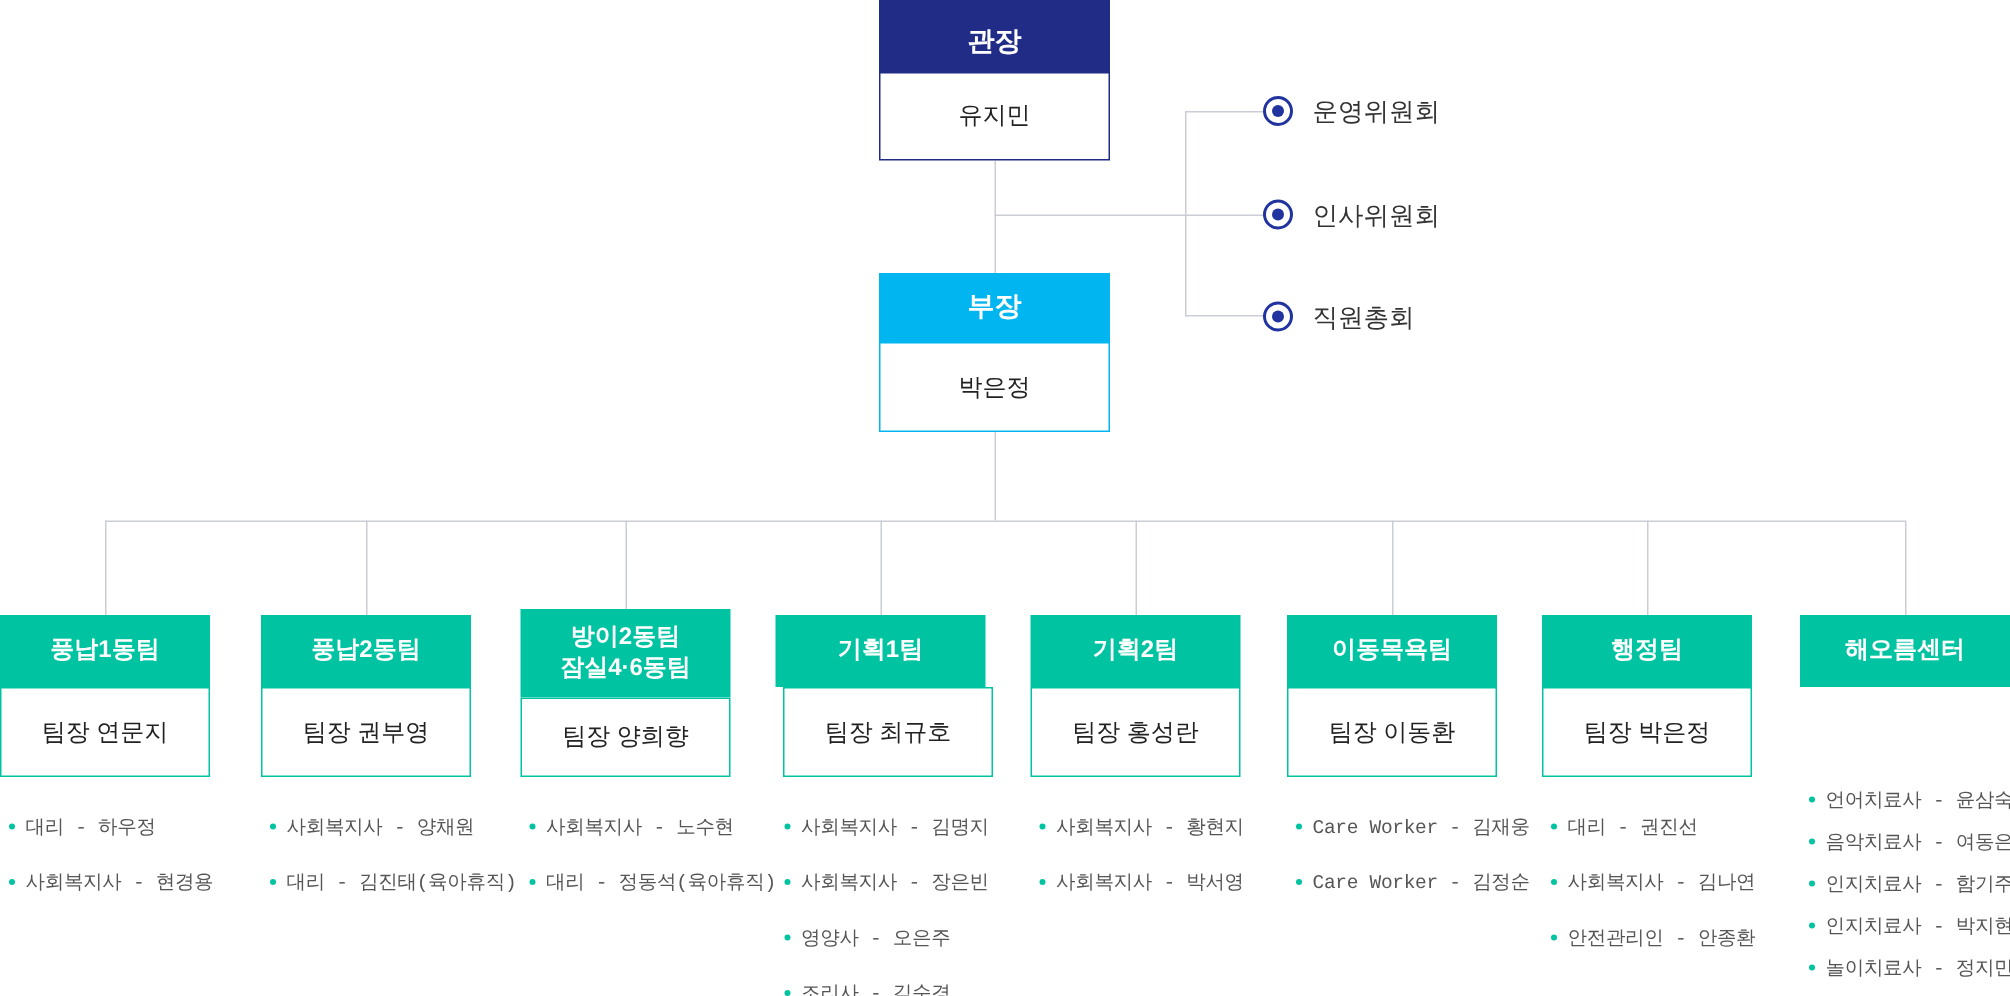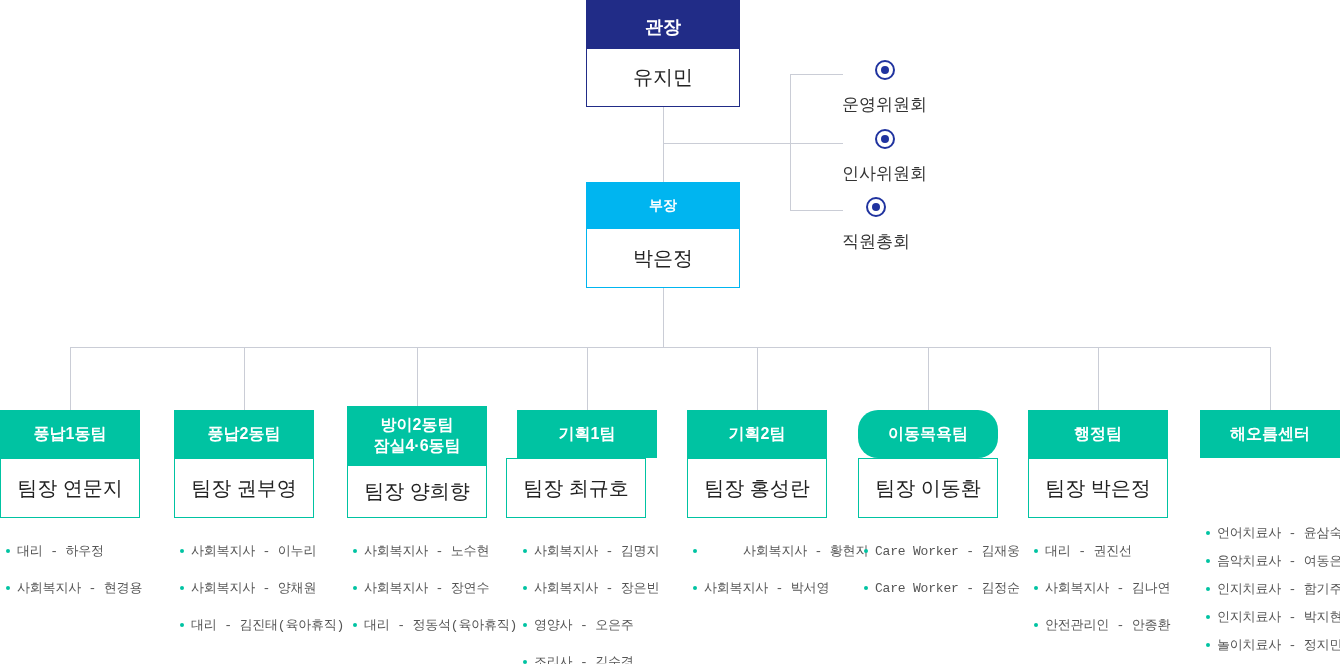--- a/index.html
+++ b/index.html
@@ -10,31 +10,31 @@
     --navy: #212c87; --cyan: #00b5f0; --teal: #00c3a2;
     --line: #cacdd6; --icon: #20339f;
   }
   .line { position: absolute; background: var(--line); }
   .hdr {
     position: absolute; display: flex; align-items: center; justify-content: center;
     color: #fff; font-weight: bold; text-align: center; box-sizing: border-box;
     white-space: pre-line; line-height: 1.3;
   }
   .hdr-navy { background: var(--navy); font-size: 18px; }
-  .hdr-cyan { background: var(--cyan); font-size: 14px; }
+  .hdr-cyan { background: var(--cyan); font-size: 18px; }
   .hdr-teal { background: var(--teal); font-size: 16px; }
   .namebox {
     position: absolute; display: flex; align-items: center; justify-content: center;
-    background: #fff; color: #222; box-sizing: border-box; font-size: 20px;
+    background: #fff; color: #222; box-sizing: border-box; font-size: 16px;
   }
   .bd-navy { border: 1px solid var(--navy); }
   .bd-cyan { border: 1px solid var(--cyan); }
   .bd-teal { border: 1px solid var(--teal); }
   .committee {
-    position: absolute; height: 28px; display: flex; align-items: center; gap: 13px; flex-direction: column;
+    position: absolute; height: 28px; display: flex; align-items: center; gap: 13px;
   }
   .cicon {
     width: 20px; height: 20px; border-radius: 50%; border: 2px solid var(--icon);
     display: flex; align-items: center; justify-content: center; box-sizing: border-box;
     background: #fff; flex: none;
   }
   .cdot { width: 8px; height: 8px; border-radius: 50%; background: var(--icon); }
   .clabel { font-size: 17px; color: #333; white-space: nowrap; }
   .member-list { position: absolute; font-family: Liberation Mono, monospace; }
   .member { display: flex; align-items: center; }
@@ -95,52 +95,44 @@
           <span class="bullet"></span>
           <span class="mtext">사회복지사 - 현경용</span>
         </div>
       </div>
       <div class="line" style="position: absolute; left: 244px; top: 347px; width: 1px; height: 63px;"></div>
       <div class="hdr hdr-teal" style="left: 174px; top: 410px; width: 140px; height: 48px;">풍납2동팀</div>
       <div class="namebox bd-teal" style="left: 174px; top: 458px; width: 140px; height: 60px;">팀장 권부영</div>
       <div class="member-list" style="left: 180px; top: 532px;">
         <div class="member" style="height: 37px;">
           <span class="bullet"></span>
-          <span class="mtext">사회복지사 - 이누리</span>
-        </div>
-        <div class="member" style="height: 37px;">
-          <span class="bullet"></span>
           <span class="mtext">사회복지사 - 양채원</span>
         </div>
         <div class="member" style="height: 37px;">
           <span class="bullet"></span>
           <span class="mtext">대리 - 김진태(육아휴직)</span>
         </div>
       </div>
       <div class="line" style="position: absolute; left: 417px; top: 347px; width: 1px; height: 63px;"></div>
       <div class="hdr hdr-teal" style="left: 347px; top: 406px; width: 140px; height: 59px;">방이2동팀
 잠실4·6동팀</div>
       <div class="namebox bd-teal" style="left: 347px; top: 465px; width: 140px; height: 53px;">팀장 양희향</div>
       <div class="member-list" style="left: 353px; top: 532px;">
         <div class="member" style="height: 37px;">
           <span class="bullet"></span>
           <span class="mtext">사회복지사 - 노수현</span>
         </div>
         <div class="member" style="height: 37px;">
           <span class="bullet"></span>
-          <span class="mtext">사회복지사 - 장연수</span>
-        </div>
-        <div class="member" style="height: 37px;">
-          <span class="bullet"></span>
           <span class="mtext">대리 - 정동석(육아휴직)</span>
         </div>
       </div>
       <div class="line" style="position: absolute; left: 587px; top: 347px; width: 1px; height: 63px;"></div>
       <div class="hdr hdr-teal" style="left: 517px; top: 410px; width: 140px; height: 48px;">기획1팀</div>
-      <div class="namebox bd-teal" style="left: 506px; top: 458px; width: 140px; height: 60px;">팀장 최규호</div>
+      <div class="namebox bd-teal" style="left: 522px; top: 458px; width: 140px; height: 60px;">팀장 최규호</div>
       <div class="member-list" style="left: 523px; top: 532px;">
         <div class="member" style="height: 37px; text-align: right;">
           <span class="bullet"></span>
           <span class="mtext">사회복지사 - 김명지</span>
         </div>
         <div class="member" style="height: 37px;">
           <span class="bullet"></span>
           <span class="mtext">사회복지사 - 장은빈</span>
         </div>
         <div class="member" style="height: 37px;">
@@ -149,31 +141,31 @@
         </div>
         <div class="member" style="height: 37px;">
           <span class="bullet"></span>
           <span class="mtext">조리사 - 김순경</span>
         </div>
       </div>
       <div class="line" style="position: absolute; left: 757px; top: 347px; width: 1px; height: 63px;"></div>
       <div class="hdr hdr-teal" style="left: 687px; top: 410px; width: 140px; height: 48px;">기획2팀</div>
       <div class="namebox bd-teal" style="left: 687px; top: 458px; width: 140px; height: 60px;">팀장 홍성란</div>
       <div class="member-list" style="left: 693px; top: 532px;">
-        <div class="member" style="height: 37px; gap: 39px;">
+        <div class="member" style="height: 37px;">
           <span class="bullet"></span>
           <span class="mtext">사회복지사 - 황현지</span>
         </div>
         <div class="member" style="height: 37px;">
           <span class="bullet"></span>
           <span class="mtext">사회복지사 - 박서영</span>
         </div>
       </div>
       <div class="line" style="position: absolute; left: 928px; top: 347px; width: 1px; height: 63px;"></div>
-      <div class="hdr hdr-teal" style="left: 858px; top: 410px; width: 140px; height: 48px; border-radius: 20px;">이동목욕팀</div>
+      <div class="hdr hdr-teal" style="left: 858px; top: 410px; width: 140px; height: 48px;">이동목욕팀</div>
       <div class="namebox bd-teal" style="left: 858px; top: 458px; width: 140px; height: 60px;">팀장 이동환</div>
       <div class="member-list" style="left: 864px; top: 532px;">
         <div class="member" style="height: 37px;">
           <span class="bullet"></span>
           <span class="mtext">Care Worker - 김재웅</span>
         </div>
         <div class="member" style="height: 37px;">
           <span class="bullet"></span>
           <span class="mtext">Care Worker - 김정순</span>
         </div>

